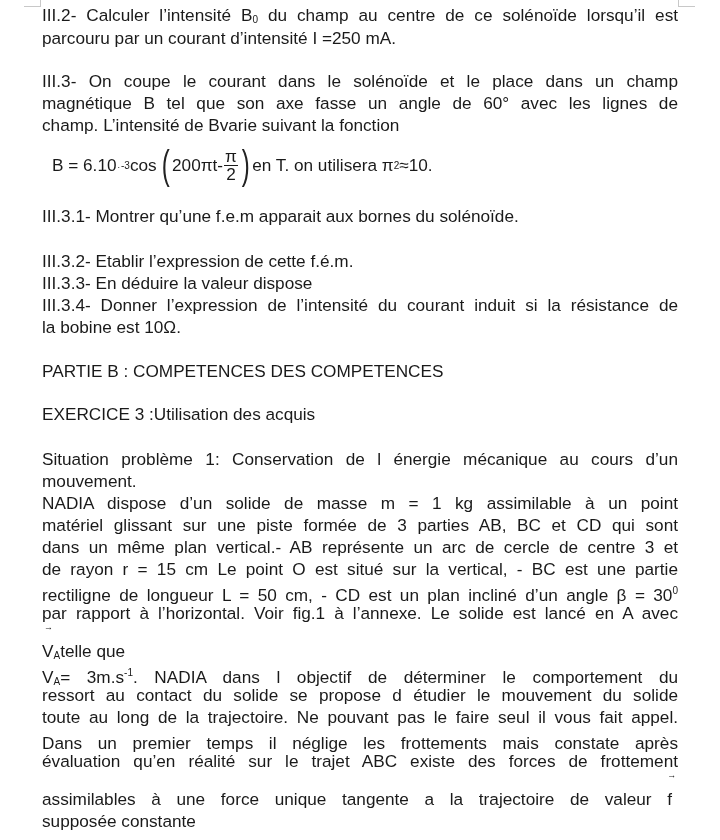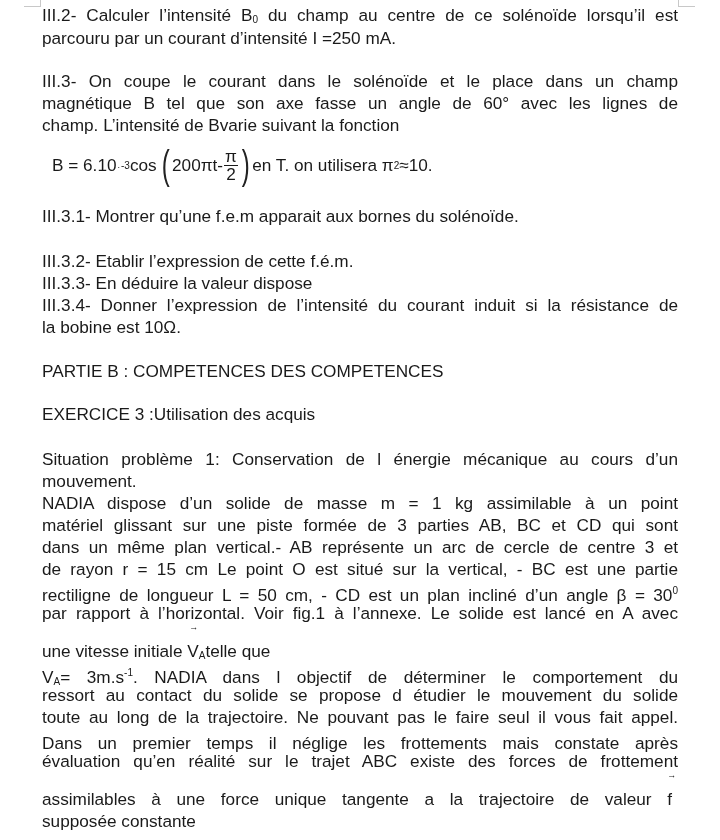--- a/index.html
+++ b/index.html
@@ -65,21 +65,21 @@
   <div class="line just" style="top:448px"><span class="u">Situation problème 1</span><span>:</span><span> Conservation de l énergie mécanique au cours d’un</span></div>
   <div class="line" style="top:470px">mouvement.</div>
 
   <div class="line just" style="top:492px">NADIA dispose d’un solide de masse m = 1 kg assimilable à un point</div>
   <div class="line just" style="top:514px">matériel glissant sur une piste formée de 3 parties AB, BC et CD qui sont</div>
   <div class="line just" style="top:536px">dans un même plan vertical.- AB représente un arc de cercle de centre 3 et</div>
   <div class="line just" style="top:558px">de rayon r = 15 cm Le point O est situé sur la vertical, - BC est une partie</div>
   <div class="line" style="top:580px;text-align:justify;text-align-last:justify;white-space:normal"><span>rectiligne de longueur L = 50 cm, - CD est un plan incliné d’un angle β = 30</span><sup class="s">0</sup></div>
   <div class="line just" style="top:602px">par rapport à l’horizontal. Voir fig.1 à l’annexe. Le solide est lancé en A avec</div>
 
-  <div class="line" style="top:640px"><span>une vitesse initiale </span><span class="vec"><span class="arrow">→</span><span>V</span></span><sub class="s">A</sub><span>telle que</span></div>
+  <div class="line" style="top:640px"><span class="vec"><span class="arrow">→</span><span>V</span></span><sub class="s">A</sub><span>telle que</span></div>
   <div class="line" style="top:662px;text-align:justify;text-align-last:justify;white-space:normal"><span>V</span><sub class="s">A</sub><span>= 3m.s</span><sup class="s">-1</sup><span>. NADIA dans  l objectif de déterminer le comportement du</span></div>
 
   <div class="line just" style="top:684px">ressort au contact du solide se propose d étudier le mouvement du solide</div>
   <div class="line just" style="top:706px">toute au long de la trajectoire. Ne pouvant pas le faire seul il vous fait appel.</div>
   <div class="line just" style="top:732px">Dans un premier temps il néglige les frottements mais constate après</div>
   <div class="line just" style="top:750px">évaluation qu’en réalité sur le trajet ABC existe des forces de frottement</div>
 
   <div class="line" style="top:788px;text-align:justify;text-align-last:justify;white-space:normal;width:630px"><span>assimilables à une force unique tangente a la trajectoire de valeur </span><span class="vec"><span class="arrow" style="left:0">→</span><span>f</span></span></div>
   <div class="line" style="top:810px">supposée constante</div>
 </div>

